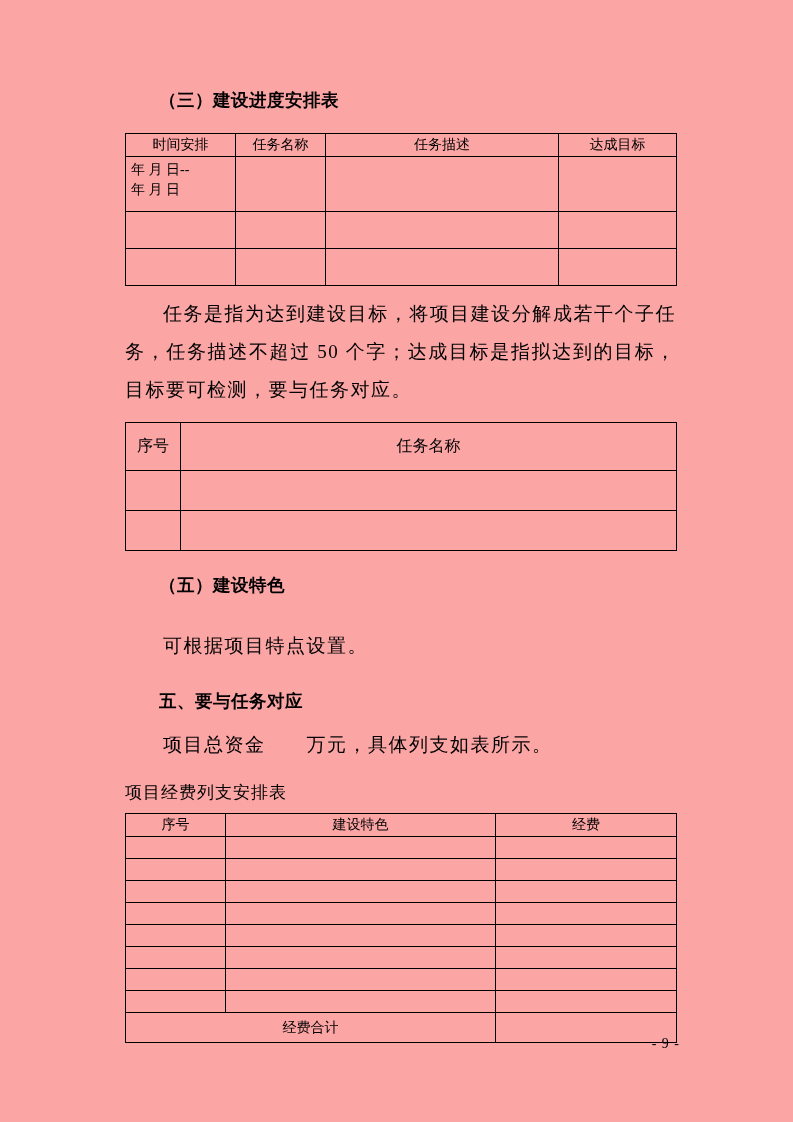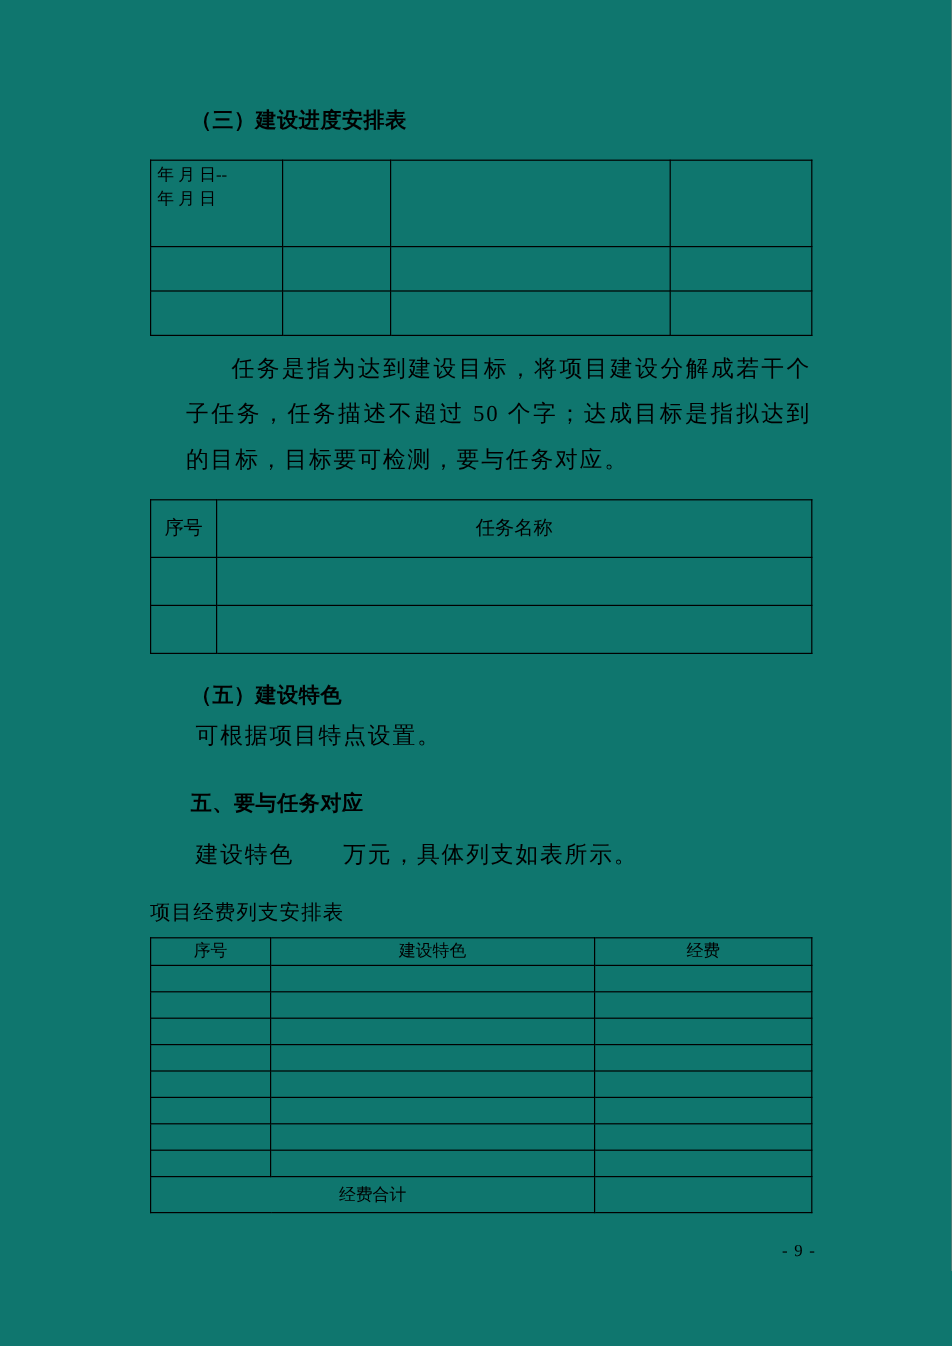--- a/index.html
+++ b/index.html
@@ -2,21 +2,21 @@
 <html><head>
 <meta charset="utf-8">
 <style>
   * { margin:0; padding:0; box-sizing:border-box; }
   html,body { background:#888; }
   body { font-family:"Liberation Serif", serif; color:#000; }
   .page {
     position:relative;
     width:793px; height:1122px;
     margin:0 auto;
-    background:#0f766e;
+    background:#fca5a5;
     overflow:hidden;
   }
   .content {
     position:absolute;
     left:125px; top:88px;
     width:551px;
   }
   .heading {
     font-family:"Liberation Sans", sans-serif;
     font-weight:bold;
@@ -40,42 +40,42 @@
     border:1px solid #000;
     font-size:14px;
     text-align:center;
     vertical-align:middle;
     padding:1px 3px;
     overflow:hidden;
   }
   
   .t1 { margin-top:21px; }
   .t1 .head td { height:23px; }
-  .t1 .row-date td { height:72px;font-family:Liberation Serif, serif; }
+  .t1 .row-date td { height:55px;font-family:Liberation Serif, serif; }
   .t1 .row-empty td { height:37px; }
   .cell-preline {
     white-space:pre-line;
     text-align:left;
     vertical-align:top;
     padding:3px 5px;
     line-height:20px;
   }
-  .note { margin-top:9px;margin-left:30px; }
+  .note { margin-top:9px; }
   
   .t2 { margin-top:13px; }
   .t2 .head td { height:48px; font-size:16px; }
   .t2 .row-empty td { height:40px; }
   
   .t3 { margin-top:9px; }
   .t3 td { height:22px; font-size:14px; }
   .t3 .head td { height:23px; }
   .t3 .row-total td { height:30px; }
   .h4 { margin-top:16px; }
   .h5 { margin-top:22px; }
-  .txt5 { margin-top:4px; }
+  .txt5 { margin-top:30px; }
   .hb { margin-top:24px; }
   .txtb { margin-top:13px; }
   .table-title {
     margin-top:17px;
     font-size:17px;
     letter-spacing:1px;
   }
   .page-number {
     position:absolute;
     right:113px; top:1036px;
@@ -92,20 +92,26 @@
     <div class="heading">（三）建设进度安排表</div>
 
     <table class="t1">
       <colgroup>
         <col style="width:110px">
           <col style="width:90px">
           <col style="width:233px">
           <col style="width:118px">
       </colgroup>
       <tbody>
+        <tr class="head">
+          <td>时间安排</td>
+          <td>任务名称</td>
+          <td>任务描述</td>
+          <td>达成目标</td>
+        </tr>
         <tr class="row-date">
           <td class="cell-preline">年 月 日--
 年 月 日</td>
           <td></td>
           <td></td>
           <td></td>
         </tr>
         <tr class="row-empty">
           <td></td>
           <td></td>
@@ -144,21 +150,21 @@
         </tr>
       </tbody>
     </table>
 
     <div class="heading h5">（五）建设特色</div>
 
     <div class="bodytext txt5">可根据项目特点设置。</div>
 
     <div class="heading hb">五、要与任务对应</div>
 
-    <div class="bodytext txtb">建设特色　　万元，具体列支如表所示。</div>
+    <div class="bodytext txtb">项目总资金　　万元，具体列支如表所示。</div>
 
     <div class="table-title">项目经费列支安排表</div>
 
     <table class="t3">
       <colgroup>
         <col style="width:100px">
           <col style="width:270px">
           <col style="width:181px">
       </colgroup>
       <tbody>

